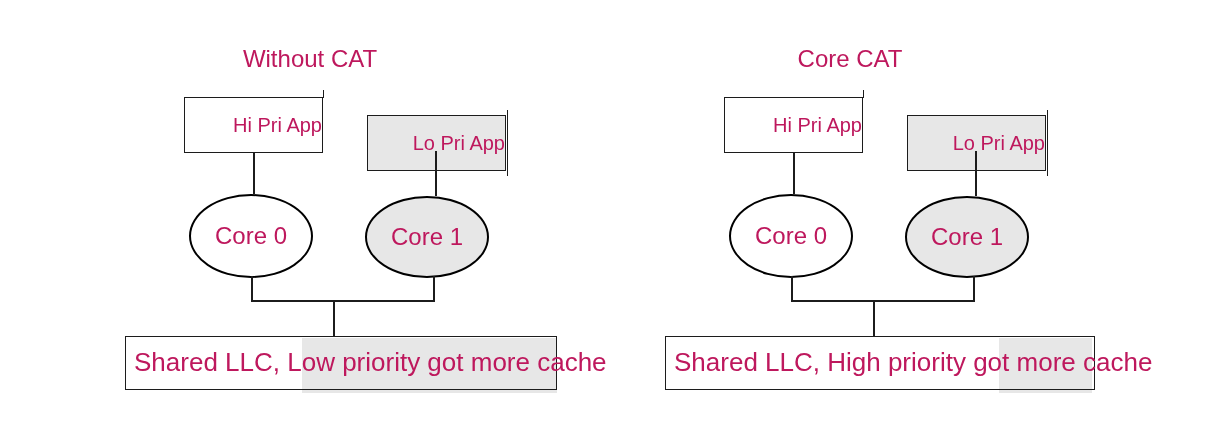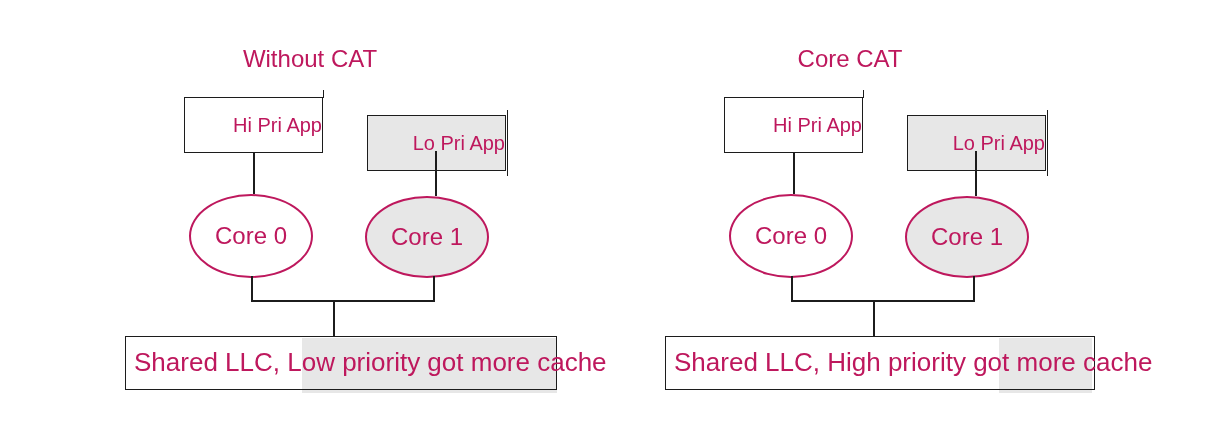--- a/index.html
+++ b/index.html
@@ -62,21 +62,21 @@
   .app-box.lo::after {
     top: -6px;
     right: -3px;
     height: calc(100% + 12px);
   }
 
   .core-ellipse {
     position: absolute;
     width: 124px;
     height: 84px;
-    border: 2px solid #be185d;
+    border: 2px solid #000000;
     border-radius: 50%;
     box-sizing: border-box;
     display: flex;
     align-items: center;
     justify-content: center;
     font-size: 24px;
     white-space: nowrap;
   }
   .core-ellipse.c0 { left: 64px;  top: 194px; background: #ffffff; }
   .core-ellipse.c1 { left: 240px; top: 196px; height: 82px; background: #e7e7e7; }

